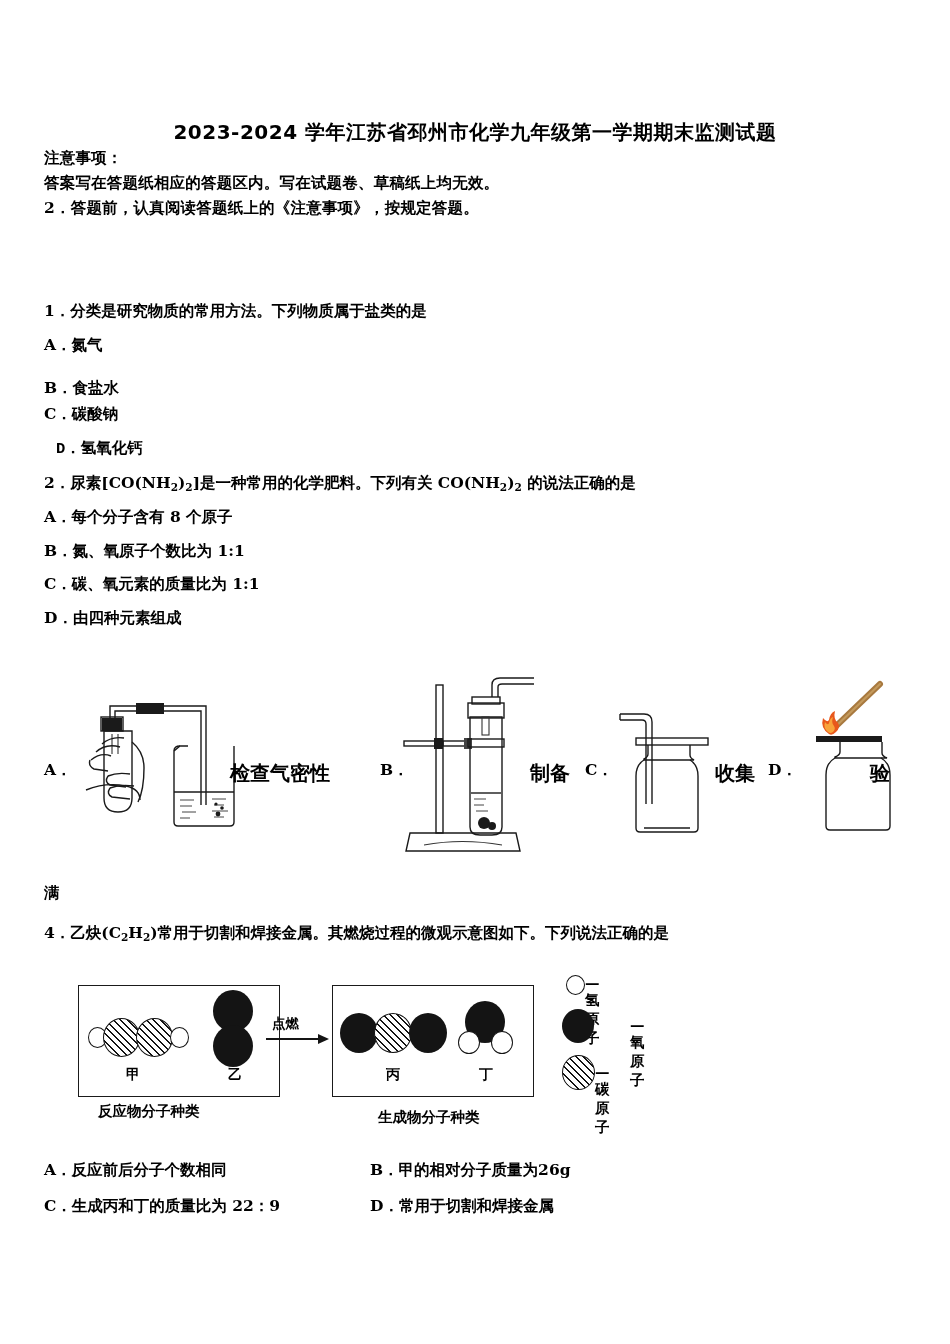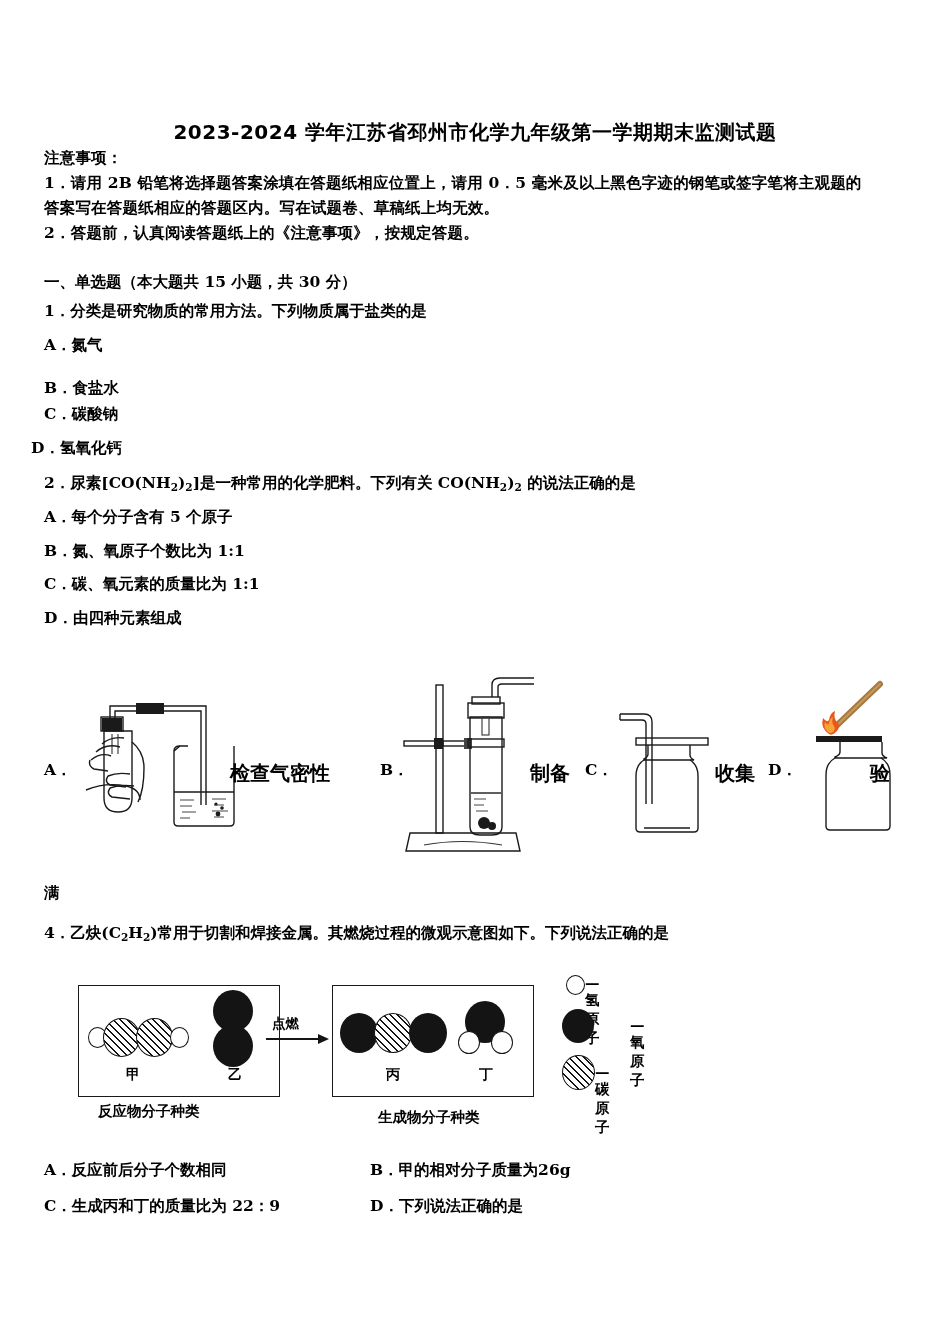--- a/index.html
+++ b/index.html
@@ -60,48 +60,46 @@
 </style>
 </head>
 <body>
 
 <div class="page">
 
   <div class="title">2023-2024 学年江苏省邳州市化学九年级第一学期期末监测试题</div>
 
   <div class="notice-block">
     <div class="notice-line">注意事项：</div>
-    <div class="notice-line">1．请用 2B 铅笔将选择题答案涂填在答题纸相应位置上，请用 0．5 毫米及以上黑色字迹的钢笔或签字笔将主观题的</div>
     <div class="notice-line">答案写在答题纸相应的答题区内。写在试题卷、草稿纸上均无效。</div>
     <div class="notice-line">2．答题前，认真阅读答题纸上的《注意事项》，按规定答题。</div>
   </div>
 
-  <div class="sec-head">一、单选题（本大题共 15 小题，共 30 分）</div>
 
   <div class="q" style="left:44px;top:300px;">
     <span>1．</span><span>分类是研究物质的常用方法。下列物质属于盐类的是</span>
   </div>
   <div class="opt" style="left:44px;top:335px;">
     <span class="lbl">A．</span><span>氮气</span>
   </div>
   <div class="opt" style="left:44px;top:378px;">
     <span class="lbl">B．</span><span>食盐水</span>
   </div>
   <div class="opt" style="left:44px;top:404px;">
     <span class="lbl">C．</span><span>碳酸钠</span>
   </div>
-  <div class="opt" style="left:31px;top:438px;">
+  <div class="opt" style="left:56px;top:438px;font-family:Liberation Mono, monospace;">
     <span class="lbl">D．</span><span>氢氧化钙</span>
   </div>
 
   <div class="q" style="left:44px;top:472px;">
     <span>2．</span><span>尿素[CO(NH<sub>2</sub>)<sub>2</sub>]是一种常用的化学肥料。下列有关 CO(NH<sub>2</sub>)<sub>2</sub> 的说法正确的是</span>
   </div>
   <div class="opt" style="left:44px;top:507px;">
-    <span class="lbl">A．</span><span>每个分子含有 5 个原子</span>
+    <span class="lbl">A．</span><span>每个分子含有 8 个原子</span>
   </div>
   <div class="opt" style="left:44px;top:541px;">
     <span class="lbl">B．</span><span>氮、氧原子个数比为 1:1</span>
   </div>
   <div class="opt" style="left:44px;top:574px;">
     <span class="lbl">C．</span><span>碳、氧元素的质量比为 1:1</span>
   </div>
   <div class="opt" style="left:44px;top:608px;">
     <span class="lbl">D．</span><span>由四种元素组成</span>
   </div>
@@ -277,16 +275,16 @@
   <div class="opt" style="left:44px;top:1160px;">
     <span class="lbl">A．</span><span>反应前后分子个数相同</span>
   </div>
   <div class="opt" style="left:370px;top:1160px;">
     <span class="lbl">B．</span><span>甲的相对分子质量为26g</span>
   </div>
   <div class="opt" style="left:44px;top:1196px;">
     <span class="lbl">C．</span><span>生成丙和丁的质量比为 22：9</span>
   </div>
   <div class="opt" style="left:370px;top:1196px;">
-    <span class="lbl">D．</span><span>下列说法正确的是</span>
+    <span class="lbl">D．</span><span>常用于切割和焊接金属</span>
   </div>
 
 </div>
 
 </body></html>

